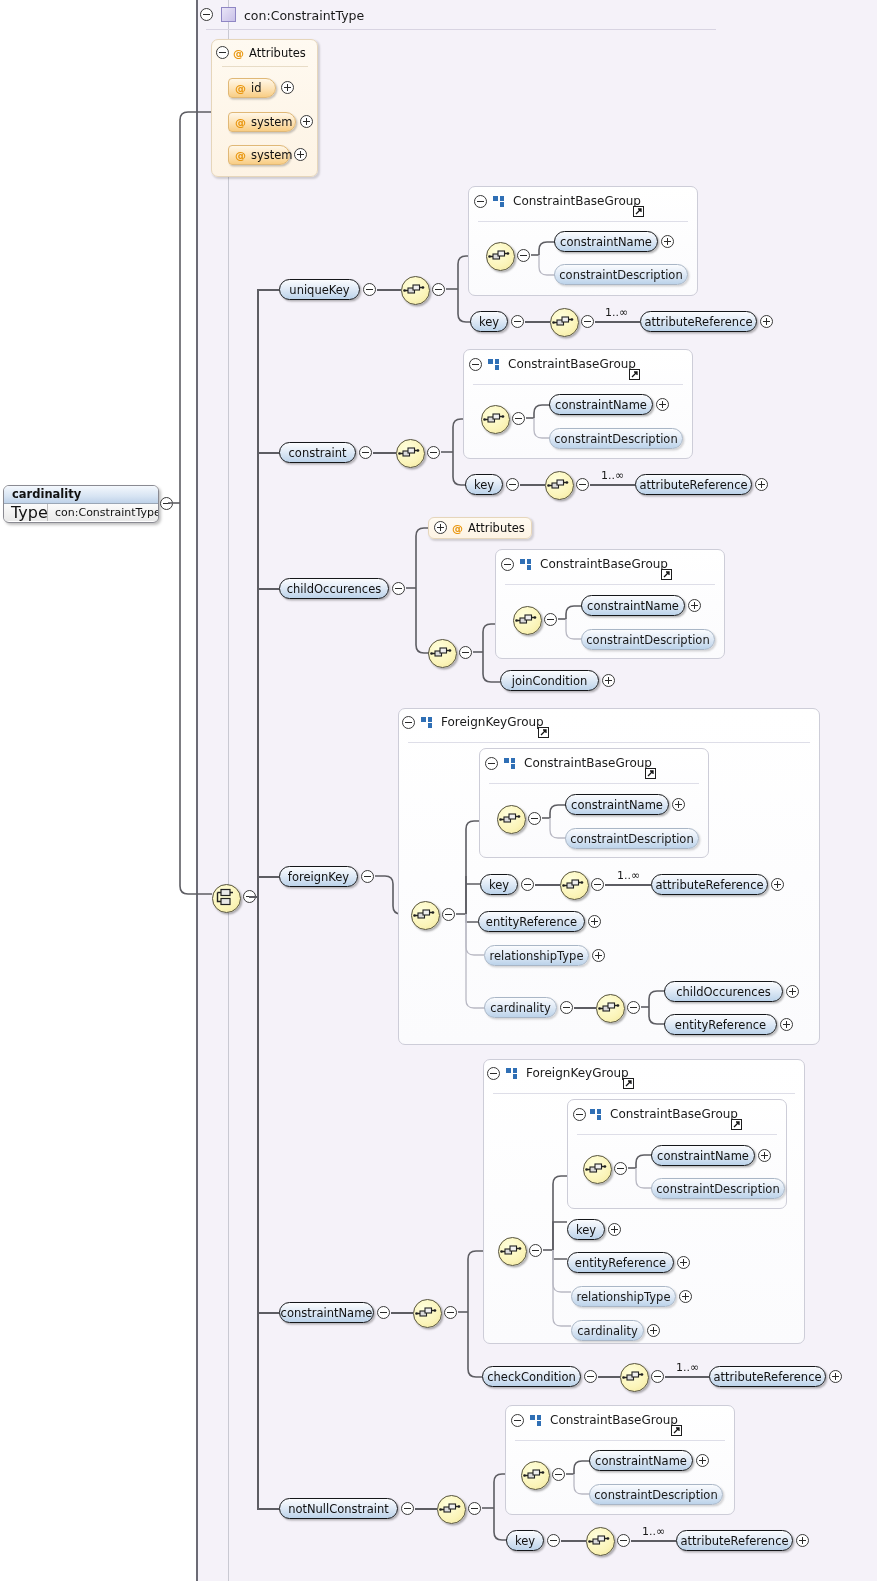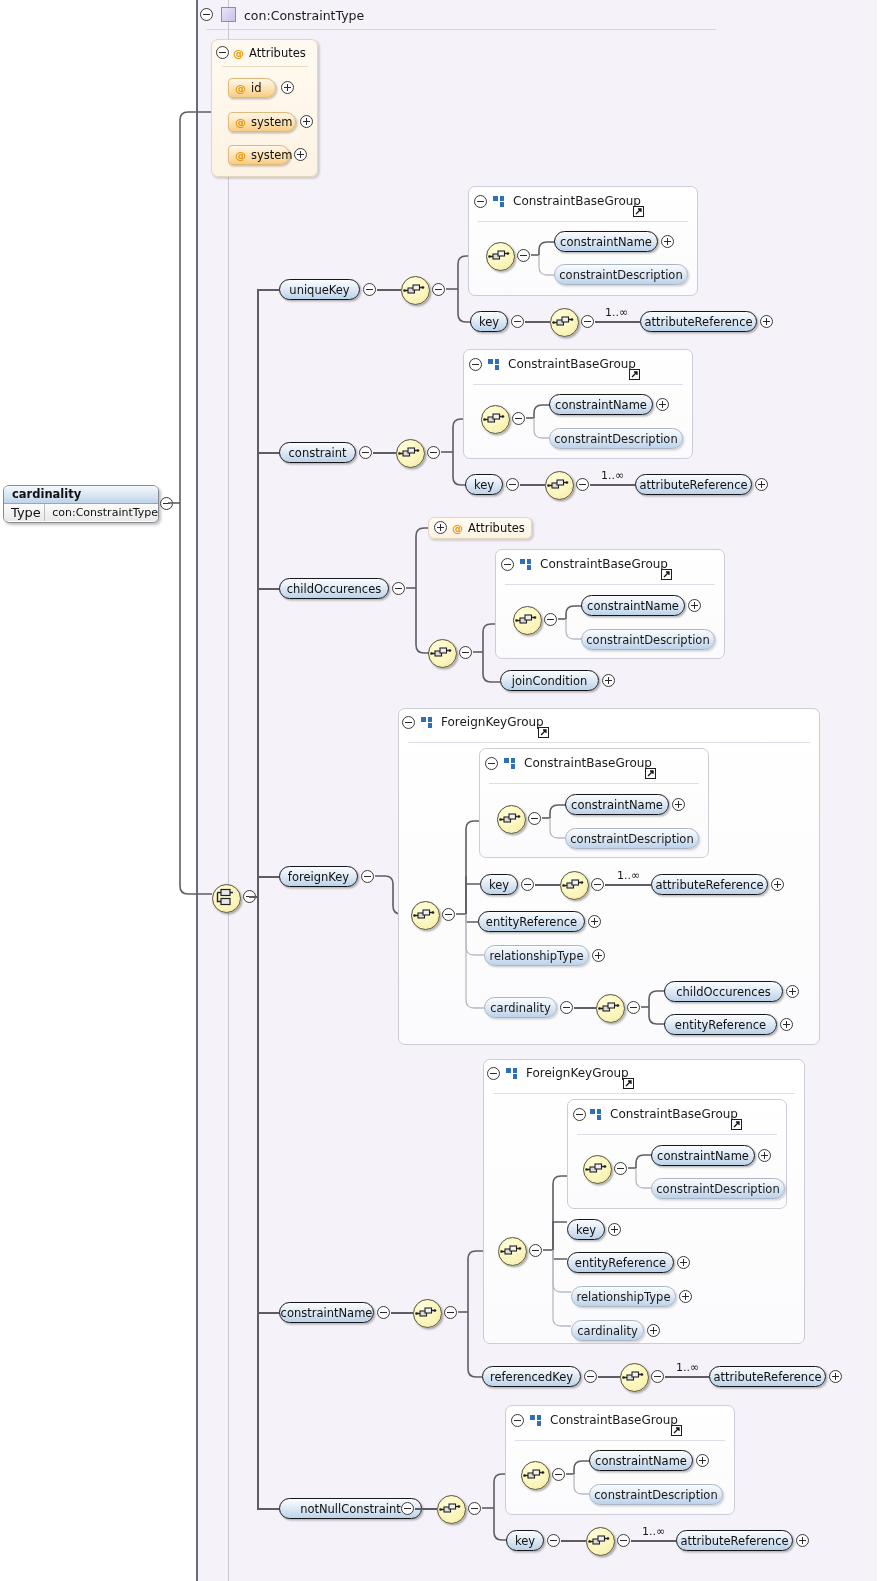--- a/index.html
+++ b/index.html
@@ -92,21 +92,21 @@
   <div class="tsq" style="left:221px;top:7px;"></div>
   <div class="ttl" style="left:244px;top:8px;">con:ConstraintType</div>
 
   <div style="position:absolute;left:3px;top:485px;width:154px;height:36px;
               border:1px solid #8a8a92;border-radius:6px;overflow:hidden;
               box-shadow:2px 2px 3px rgba(0,0,0,.25);background:#fff;">
     <div style="height:17px;line-height:17px;padding-left:8px;font-size:11.5px;font-weight:bold;color:#111;
                 background:linear-gradient(to bottom,#f4f8fd 0%,#d7e4f3 60%,#bfd2e9 100%);
                 border-bottom:1px solid #9aa6b5;">cardinality</div>
     <div style="display:flex;height:17px;background:linear-gradient(to bottom,#fbfbfb 0%,#e9e9e9 100%);">
-      <div style="width:36px;line-height:17px;padding-left:7px;font-size:13px;color:#111;border-right:1px solid #bdbdbd;">Type</div>
+      <div style="width:36px;line-height:17px;padding-left:7px;font-size:16px;color:#111;border-right:1px solid #bdbdbd;">Type</div>
       <div style="line-height:17px;padding-left:7px;font-size:11px;color:#111;">con:ConstraintType</div>
     </div>
   </div>
   <div class="tg" style="left:160px;top:497px;"></div>
 
   <div class="cv" style="left:168px;top:100px;">
     <svg width="70" height="810">
       <path d="M0,403 L12,403" stroke="#5d5d63" stroke-width="1.6" fill="none"></path>
       <path d="M12,403 L12,20 Q12,12 20,12 L60,12" stroke="#5d5d63" stroke-width="1.6" fill="none"></path>
       <path d="M12,403 L12,786 Q12,794 20,794 L44,794" stroke="#5d5d63" stroke-width="1.6" fill="none"></path>
@@ -629,40 +629,40 @@
 
   <div class="pill" style="left:567px;top:1252px;width:107px;">entityReference</div>
   <div class="tg plus" style="left:677px;top:1256px;"></div>
 
   <div class="pill opt" style="left:571px;top:1286px;width:105px;">relationshipType</div>
   <div class="tg plus" style="left:679px;top:1290px;"></div>
 
   <div class="pill opt" style="left:571px;top:1320px;width:73px;">cardinality</div>
   <div class="tg plus" style="left:647px;top:1324px;"></div>
 
-  <div class="pill" style="left:482px;top:1366px;width:99px;">referencedKey</div>
+  <div class="pill" style="left:482px;top:1366px;width:99px;">checkCondition</div>
   <div class="tg" style="left:584px;top:1370px;"></div>
   <div class="ln h" style="left:598px;top:1376px;width:22px;"></div>
   <div class="comp" style="left:620px;top:1363px;">
     <svg width="24" height="24" viewBox="0 0 24 24">
       <rect x="6" y="11" width="6.5" height="5" fill="#dcdcdc" stroke="#222" stroke-width="1.1"></rect>
       <rect x="11" y="8" width="6.5" height="5" fill="#f0f0f0" stroke="#222" stroke-width="1.1"></rect>
       <path d="M2.5,13.5 L6,13.5 M17.5,10.5 L21,10.5" stroke="#222" stroke-width="1.3"></path>
       <circle cx="2.5" cy="13.5" r="1.3" fill="#222"></circle>
         <circle cx="21" cy="10.5" r="1.3" fill="#222"></circle>
     </svg>
   </div>
   <div class="tg" style="left:651px;top:1370px;"></div>
   <div class="ln h" style="left:665px;top:1376px;width:44px;"></div>
   <div class="occ" style="left:676px;top:1361px;">1..∞</div>
   <div class="pill" style="left:709px;top:1366px;width:117px;">attributeReference</div>
   <div class="tg plus" style="left:829px;top:1370px;"></div>
 
   <div class="ln h" style="left:257px;top:1508px;width:22px;"></div>
-  <div class="pill" style="left:279px;top:1498px;width:143px;">notNullConstraint</div>
+  <div class="pill" style="left:279px;top:1498px;width:119px;">notNullConstraint</div>
   <div class="tg" style="left:401px;top:1502px;"></div>
   <div class="ln h" style="left:415px;top:1508px;width:22px;"></div>
 
   <div class="comp" style="left:437px;top:1495px;">
     <svg width="24" height="24" viewBox="0 0 24 24">
       <rect x="6" y="11" width="6.5" height="5" fill="#dcdcdc" stroke="#222" stroke-width="1.1"></rect>
       <rect x="11" y="8" width="6.5" height="5" fill="#f0f0f0" stroke="#222" stroke-width="1.1"></rect>
       <path d="M2.5,13.5 L6,13.5 M17.5,10.5 L21,10.5" stroke="#222" stroke-width="1.3"></path>
       <circle cx="2.5" cy="13.5" r="1.3" fill="#222"></circle>
         <circle cx="21" cy="10.5" r="1.3" fill="#222"></circle>

